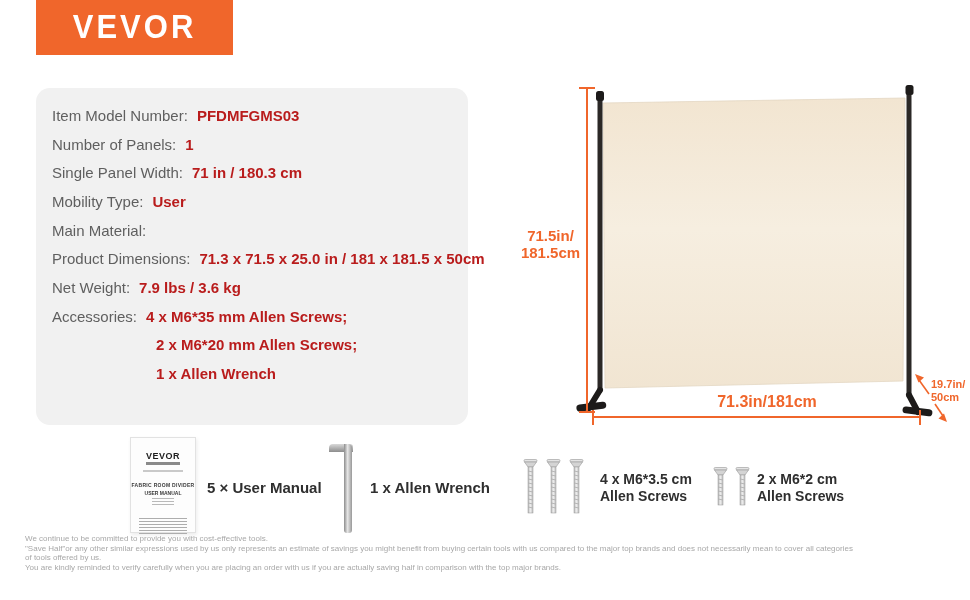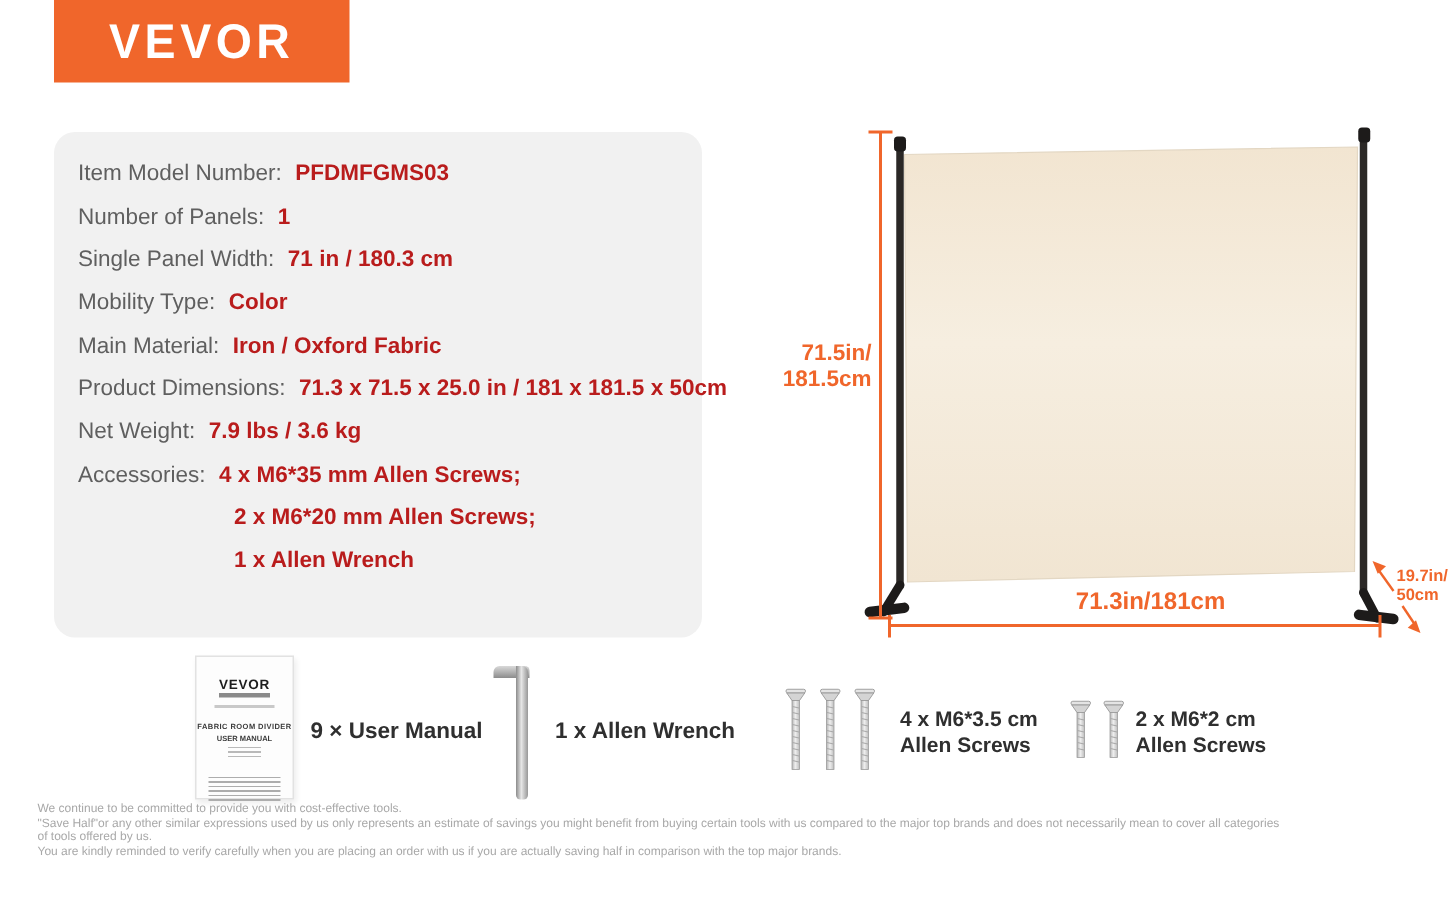--- a/index.html
+++ b/index.html
@@ -16,21 +16,21 @@
   .spec-panel { position:absolute; left:36px; top:88px; width:432px; height:337px;
     background:#F1F1F1; border-radius:14px; padding:13px 0 0 16px; }
   .spec-row { height:28.7px; display:flex; align-items:center; font-size:15px; white-space:nowrap; }
   .spec-label { color:#5f5f5f; }
   .spec-value { color:#b91c1c; font-weight:bold; margin-left:9px; }
   .spec-row.cont .spec-value { margin-left:104px; }
 
   
   .figure-svg { position:absolute; left:520px; top:75px; }
   .dim-label { position:absolute; color:#F0662B; font-weight:bold; }
-  .dim-height { left:520px; top:227px; width:61px; text-align:right;
+  .dim-height { left:520px; top:227px; width:61px; text-align:center;
     font-size:15px; line-height:17px; }
   .dim-width { left:699px; top:393px; width:136px; text-align:center; font-size:16px; }
   .dim-depth { left:931px; top:378px; font-size:11px; line-height:12.5px; }
 
   
   .manual { position:absolute; left:130px; top:437px; width:66px; height:96px;
     background:#fdfdfd; border:1px solid #e2e2e2; box-shadow:1px 2px 4px rgba(0,0,0,.08);
     text-align:center; }
   .manual-brand { font-size:9px; font-weight:800; letter-spacing:.5px; color:#1d1d1d; margin-top:13px; }
   .manual-bar { height:3px; background:#8a8a8a; width:34px; margin:1px auto 0; }
@@ -71,25 +71,24 @@
   <div class="spec-row">
     <span class="spec-label">Number of Panels:</span>
     <span class="spec-value">1</span>
   </div>
   <div class="spec-row">
     <span class="spec-label">Single Panel Width:</span>
     <span class="spec-value">71 in / 180.3 cm</span>
   </div>
   <div class="spec-row">
     <span class="spec-label">Mobility Type:</span>
-    <span class="spec-value">Color</span>
+    <span class="spec-value">User</span>
   </div>
   <div class="spec-row">
     <span class="spec-label">Main Material:</span>
-    <span class="spec-value">Iron / Oxford Fabric</span>
   </div>
   <div class="spec-row">
     <span class="spec-label">Product Dimensions:</span>
     <span class="spec-value">71.3 x 71.5 x 25.0 in / 181 x 181.5 x 50cm</span>
   </div>
   <div class="spec-row">
     <span class="spec-label">Net Weight:</span>
     <span class="spec-value">7.9 lbs / 3.6 kg</span>
   </div>
   <div class="spec-row">
@@ -161,21 +160,21 @@
 
 <div class="manual">
   <div class="manual-brand">VEVOR</div>
   <div class="manual-bar"></div>
   <div class="manual-bar thin"></div>
   <div class="manual-title">FABRIC ROOM DIVIDER</div>
   <div class="manual-sub">USER MANUAL</div>
   <div class="manual-lines"></div>
   <div class="manual-para"></div>
 </div>
-<div class="acc-label" style="left:207px; top:479px;">9 × User Manual</div>
+<div class="acc-label" style="left:207px; top:479px;">5 × User Manual</div>
 
 <div class="wrench-arm"></div>
 <div class="wrench-bar"></div>
 <div class="acc-label" style="left:370px; top:479px;">1 x Allen Wrench</div>
 
 <svg class="screws-svg" style="left:522px; top:458px;" width="70" height="58" viewBox="0 0 70 58">
   <defs>
     <linearGradient id="metalGrad" x1="0" y1="0" x2="1" y2="0">
       <stop offset="0" stop-color="#b5b5b5"></stop>
         <stop offset="0.45" stop-color="#efefef"></stop>

